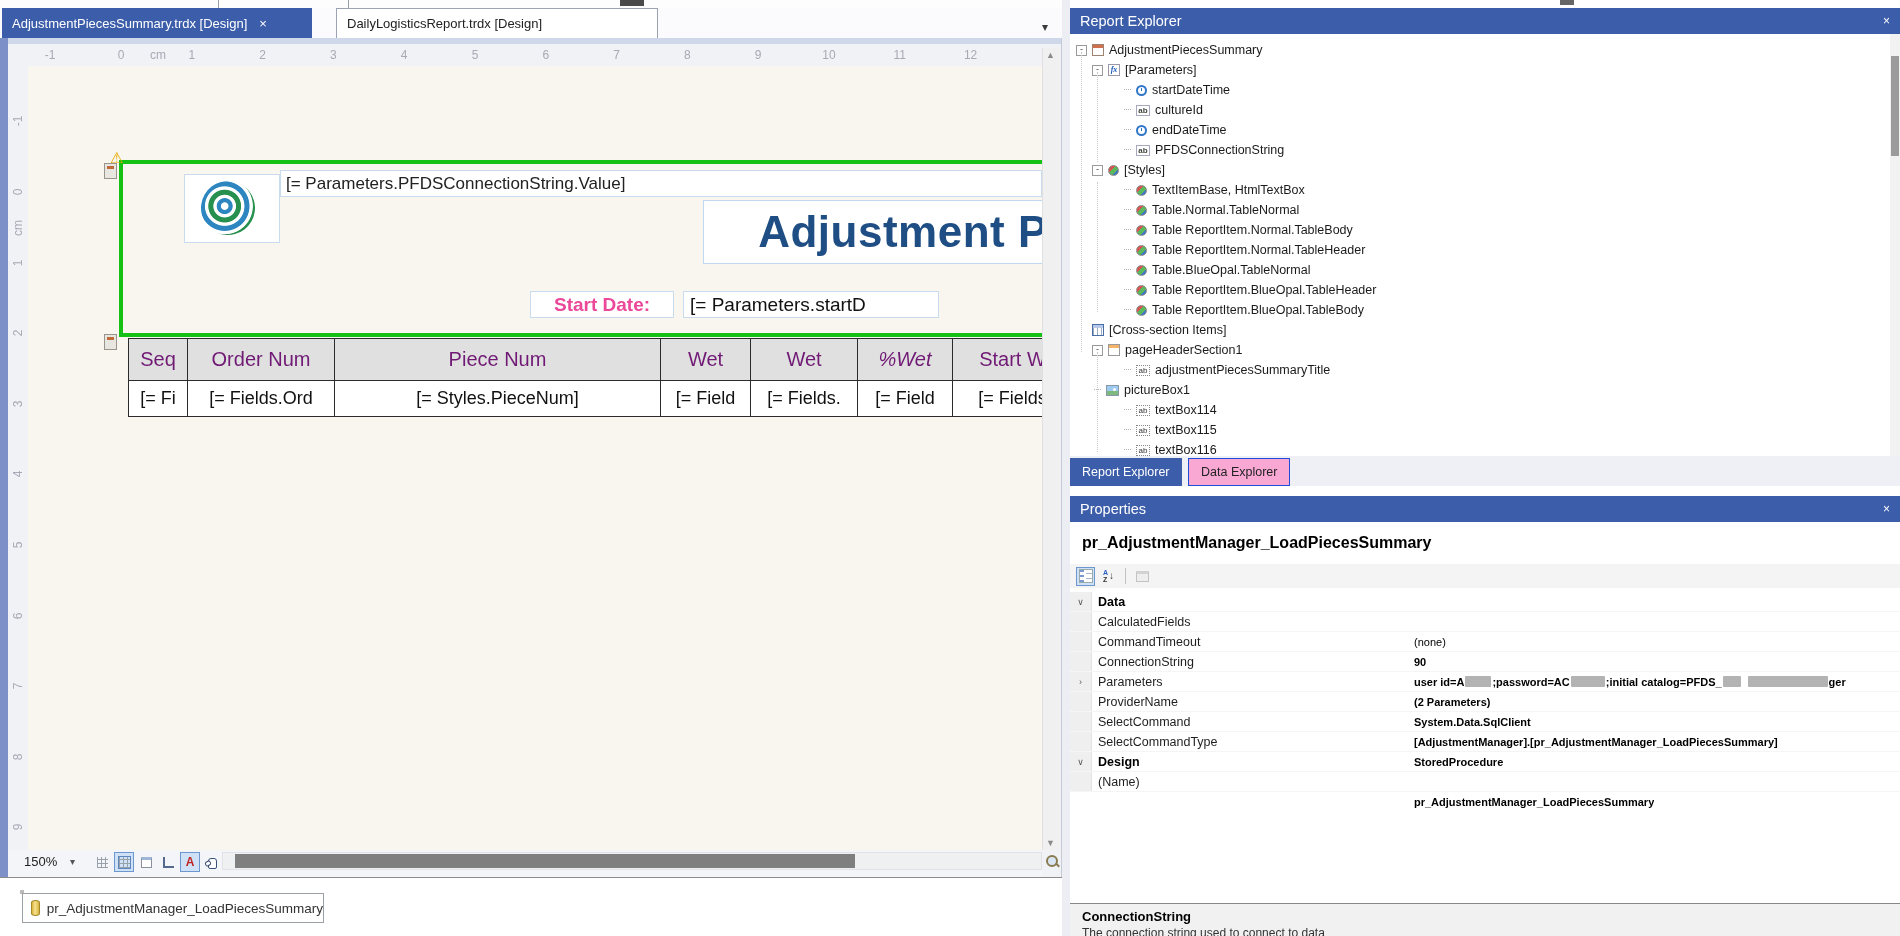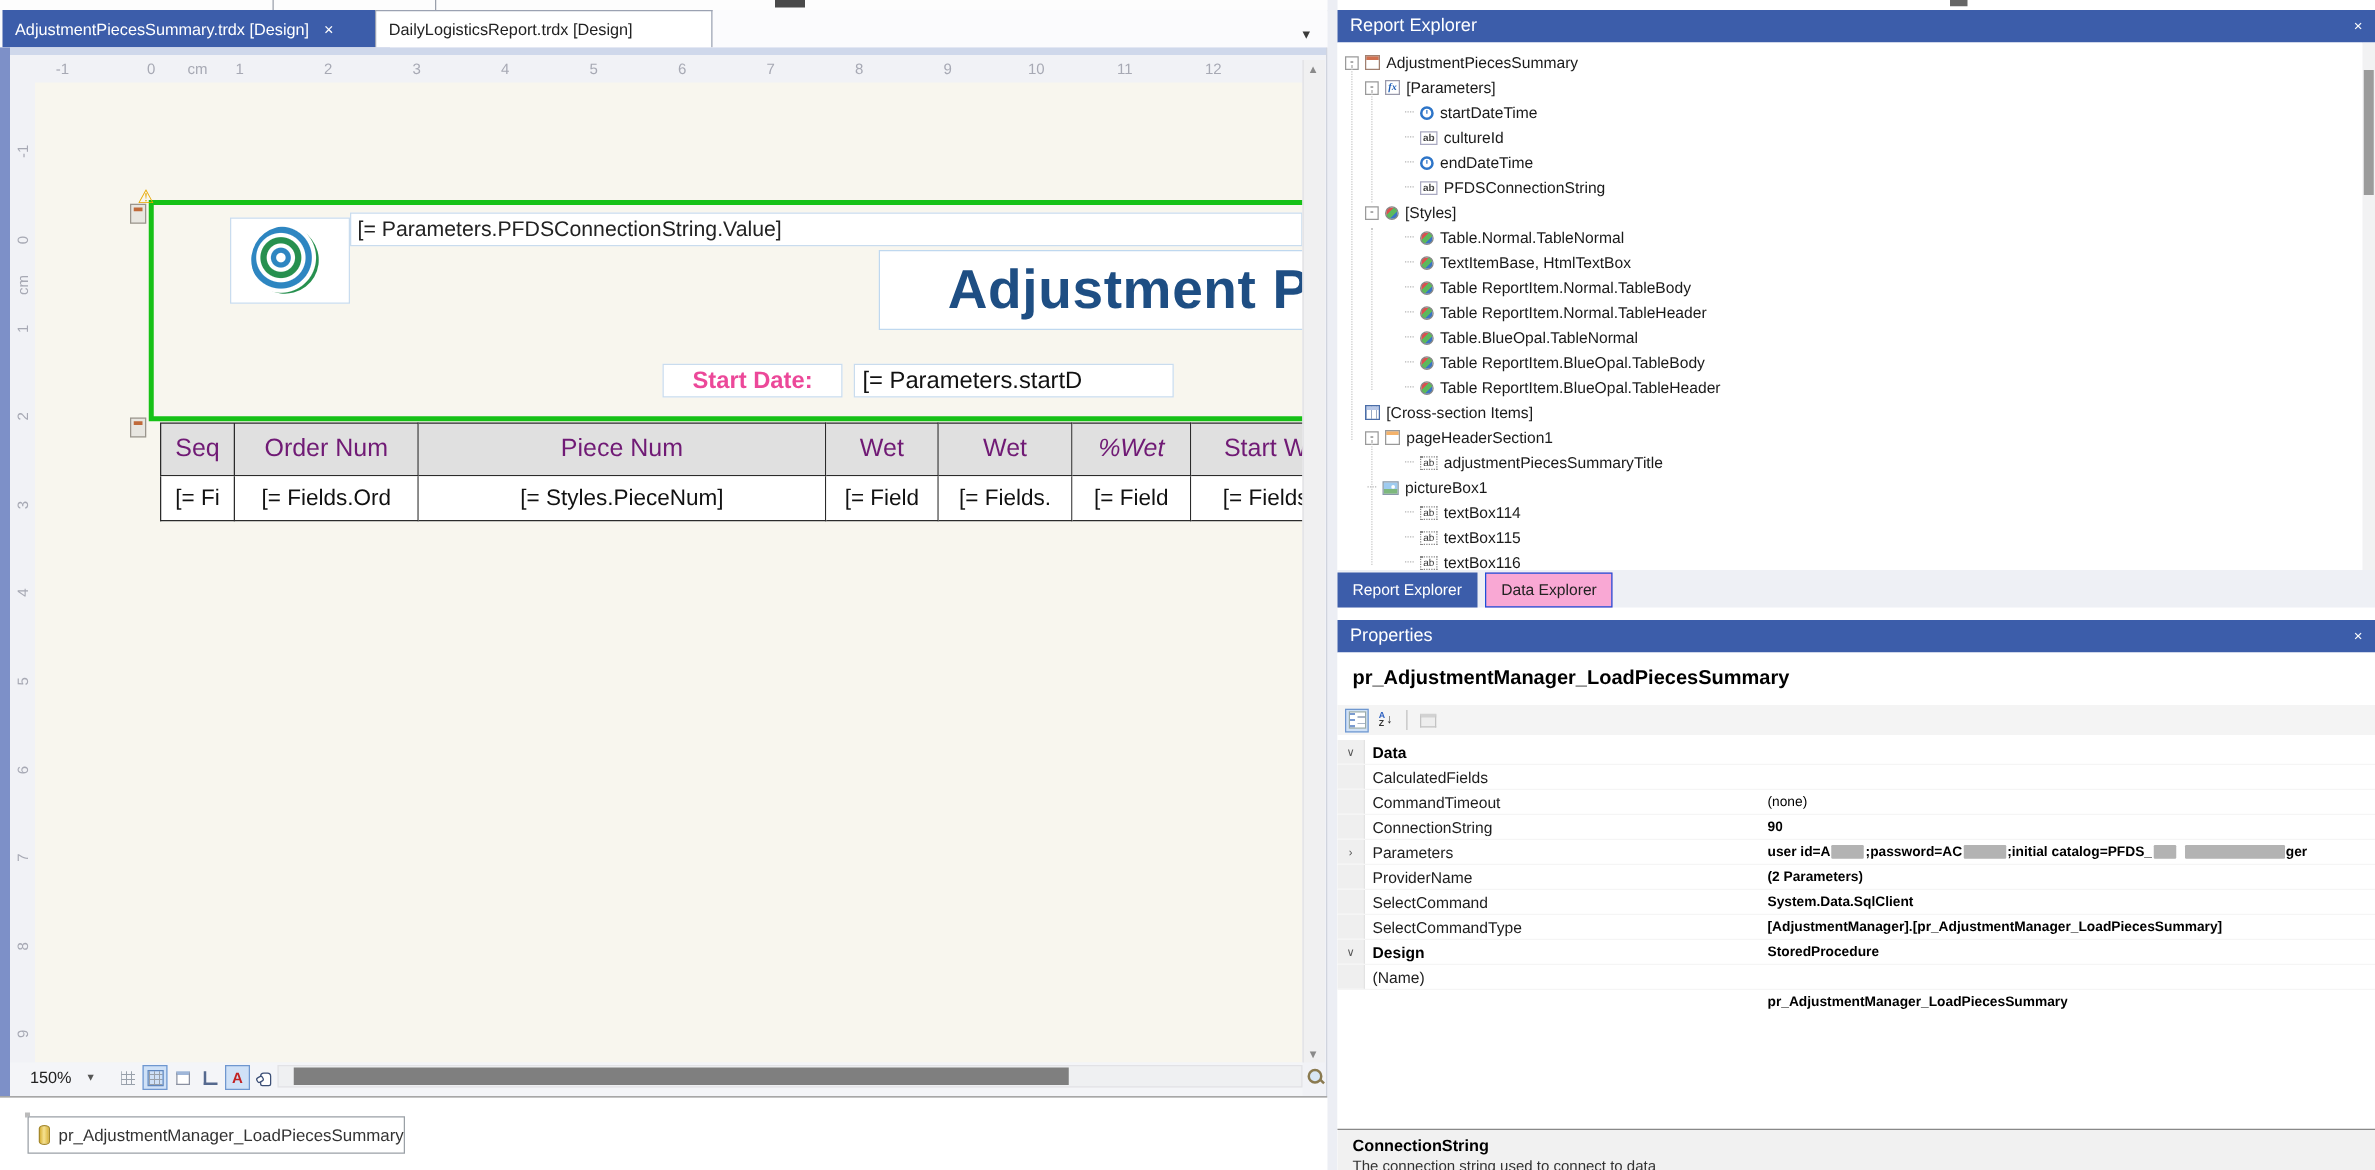--- a/index.html
+++ b/index.html
@@ -158,21 +158,21 @@
     <div class="rem" style="left:348px;top:0;width:1px;height:8px;"></div>
     <div class="rem" style="left:620px;top:0;width:24px;height:6px;background:#4a4a4a;"></div>
   </div>
   <div class="rem" style="left:1560px;top:0;width:14px;height:5px;background:#666;"></div>
 
   <div class="abs tabbar">
     <div class="dtab active" style="left:2px;width:310px;">
       <span>AdjustmentPiecesSummary.trdx [Design]</span>
       <span class="tabclose">×</span>
     </div>
-    <div class="dtab inactive" style="left:300px;width:270px;">
+    <div class="dtab inactive" style="left:336px;width:322px;">
       <span>DailyLogisticsReport.trdx [Design]</span>
     </div>
     <span class="chev">▾</span>
   </div>
 
   <div class="abs design">
     <div class="dband"></div>
     <div class="leftstrip"></div>
     <div id="rulerH">
         <span class="rlab" style="left: 50px;">-1</span>
@@ -324,51 +324,51 @@
         <span class="tlabel">PFDSConnectionString</span>
       </div>
       <div class="trow" style="padding-left: 22px;">
         <span class="exp">-</span>
         <span class="ti style-icon"></span>
         <span class="tlabel">[Styles]</span>
       </div>
       <div class="trow" style="padding-left: 54px;">
         <span class="dash"></span>
         <span class="ti style-icon"></span>
+        <span class="tlabel">TextItemBase, HtmlTextBox</span>
+      </div>
+      <div class="trow" style="padding-left: 54px;">
+        <span class="dash"></span>
+        <span class="ti style-icon"></span>
         <span class="tlabel">Table.Normal.TableNormal</span>
       </div>
       <div class="trow" style="padding-left: 54px;">
         <span class="dash"></span>
         <span class="ti style-icon"></span>
-        <span class="tlabel">TextItemBase, HtmlTextBox</span>
-      </div>
-      <div class="trow" style="padding-left: 54px;">
-        <span class="dash"></span>
-        <span class="ti style-icon"></span>
         <span class="tlabel">Table ReportItem.Normal.TableBody</span>
       </div>
       <div class="trow" style="padding-left: 54px;">
         <span class="dash"></span>
         <span class="ti style-icon"></span>
         <span class="tlabel">Table ReportItem.Normal.TableHeader</span>
       </div>
       <div class="trow" style="padding-left: 54px;">
         <span class="dash"></span>
         <span class="ti style-icon"></span>
         <span class="tlabel">Table.BlueOpal.TableNormal</span>
       </div>
       <div class="trow" style="padding-left: 54px;">
         <span class="dash"></span>
         <span class="ti style-icon"></span>
+        <span class="tlabel">Table ReportItem.BlueOpal.TableHeader</span>
+      </div>
+      <div class="trow" style="padding-left: 54px;">
+        <span class="dash"></span>
+        <span class="ti style-icon"></span>
         <span class="tlabel">Table ReportItem.BlueOpal.TableBody</span>
-      </div>
-      <div class="trow" style="padding-left: 54px;">
-        <span class="dash"></span>
-        <span class="ti style-icon"></span>
-        <span class="tlabel">Table ReportItem.BlueOpal.TableHeader</span>
       </div>
       <div class="trow" style="padding-left: 22px;">
         <span class="ti crosssection-icon"></span>
         <span class="tlabel">[Cross-section Items]</span>
       </div>
       <div class="trow" style="padding-left: 22px;">
         <span class="exp">-</span>
         <span class="ti section-icon"></span>
         <span class="tlabel">pageHeaderSection1</span>
       </div>

